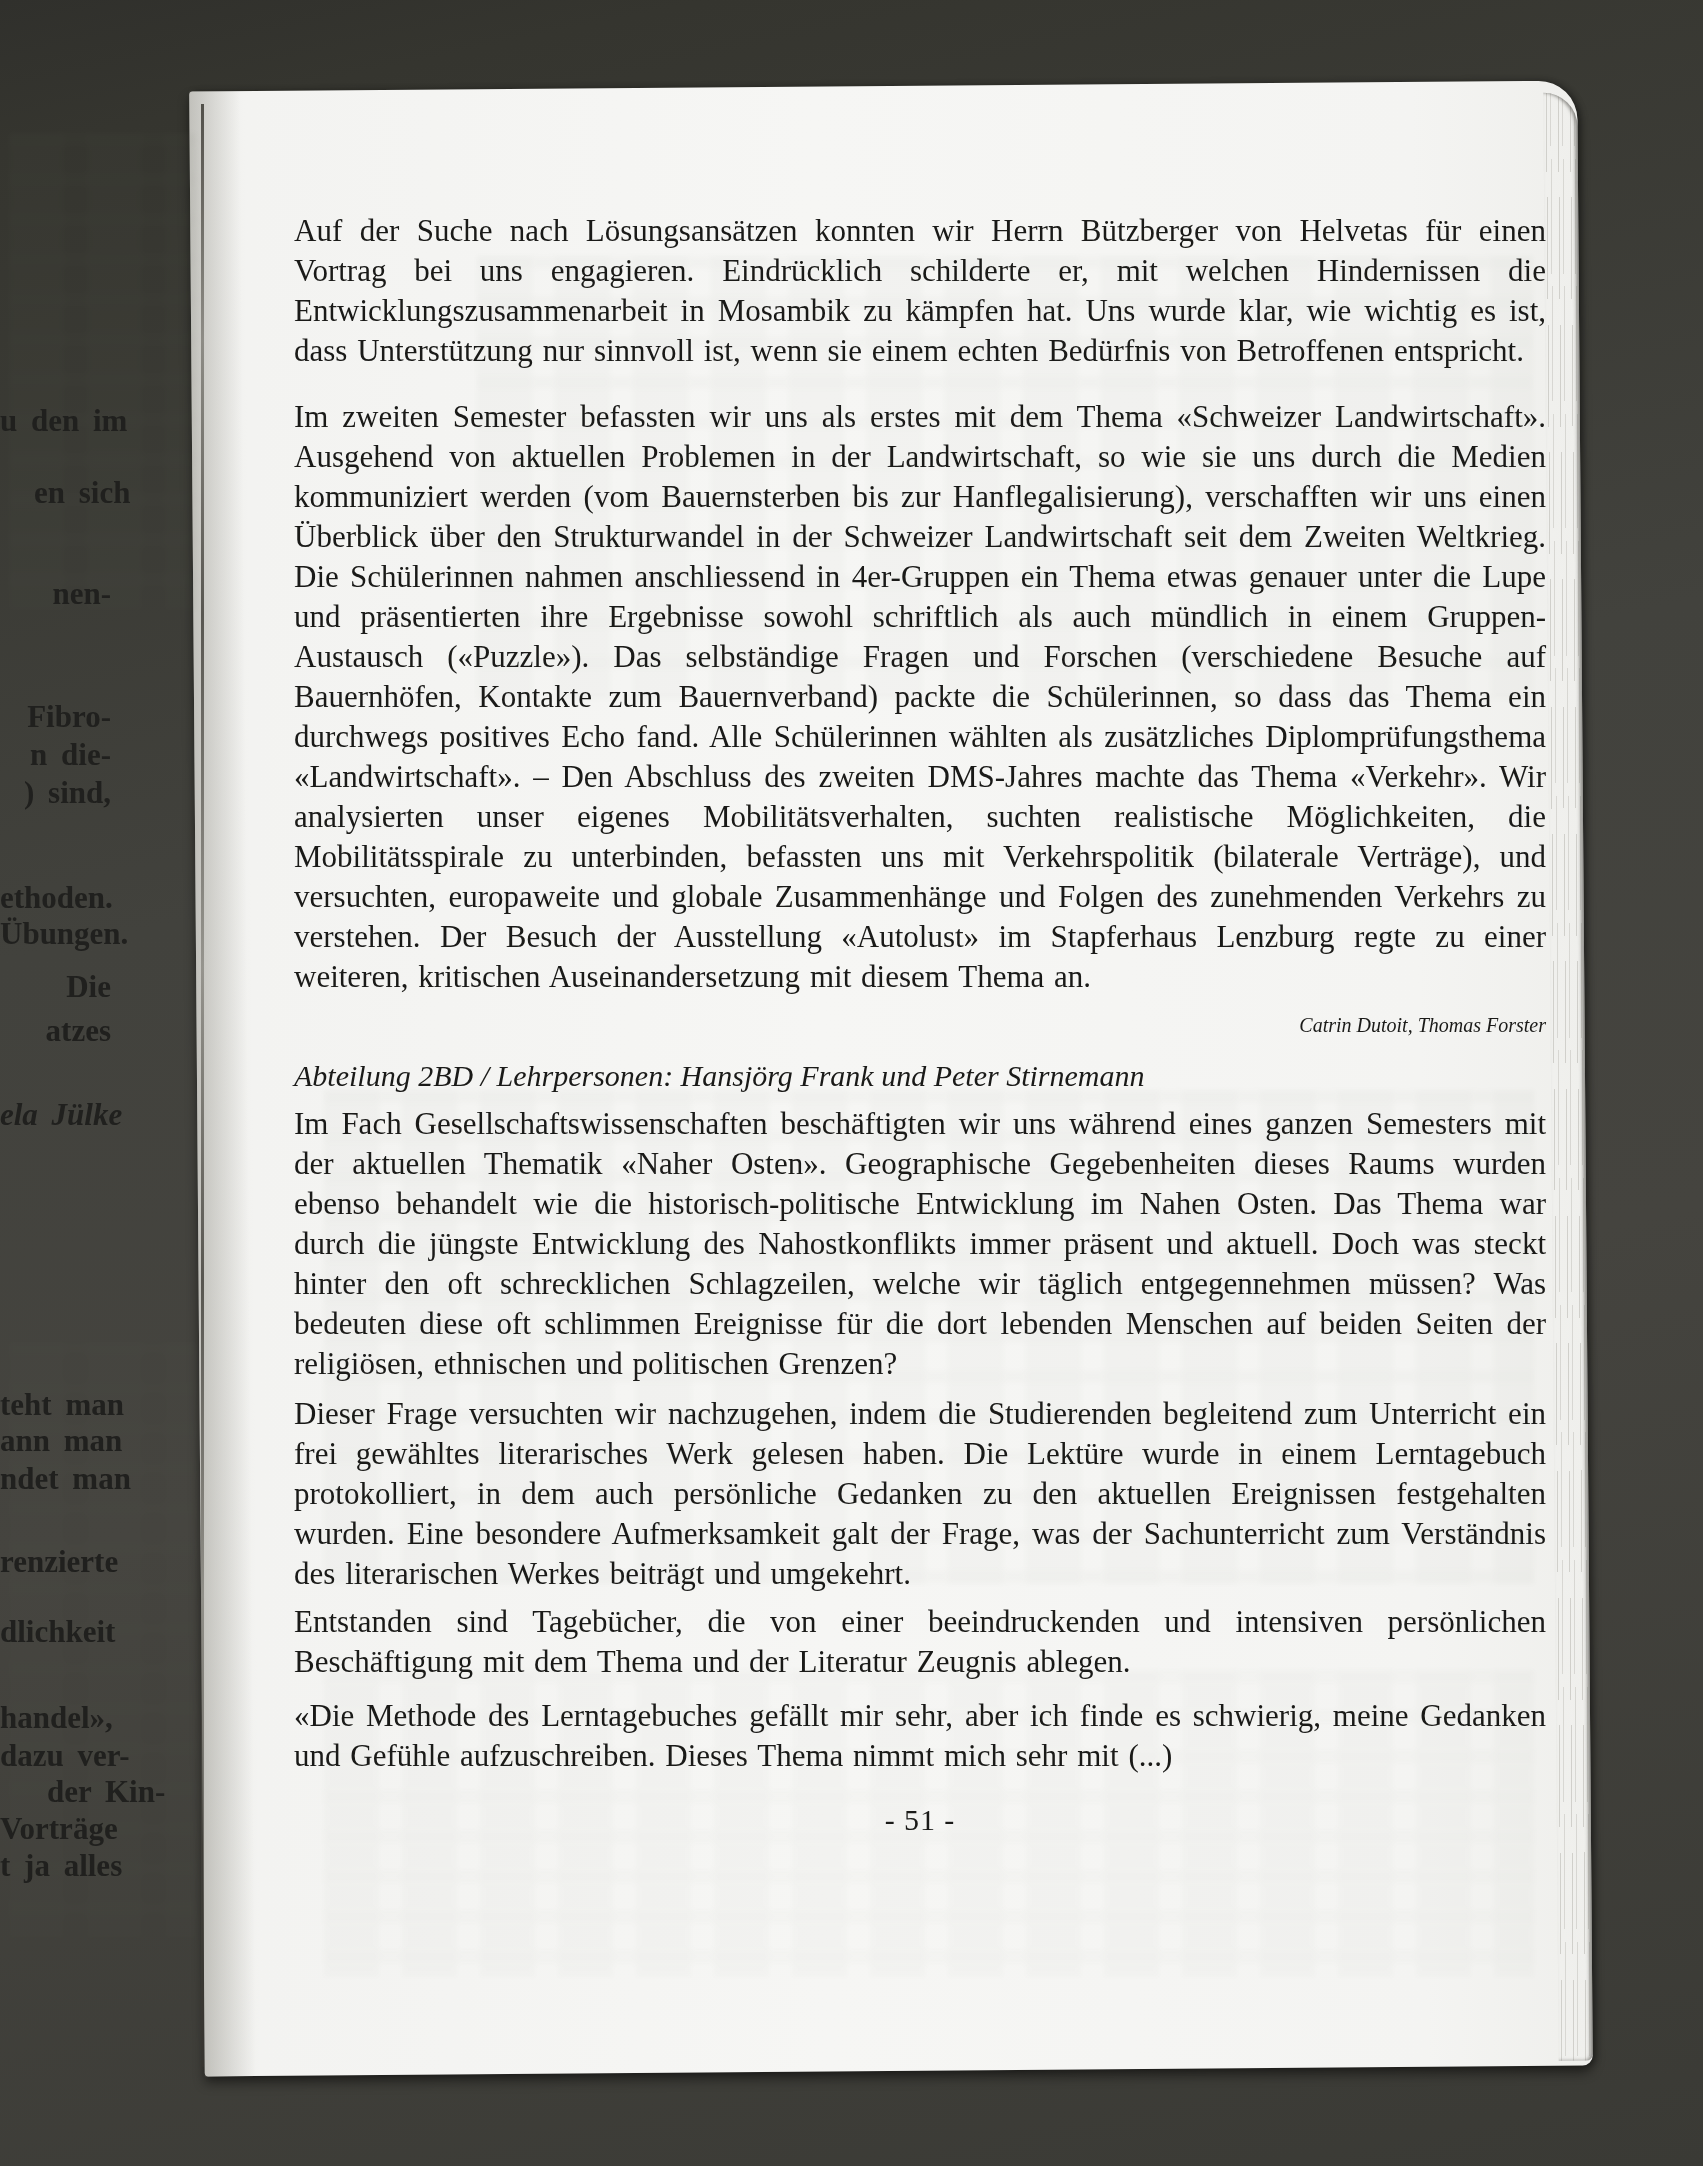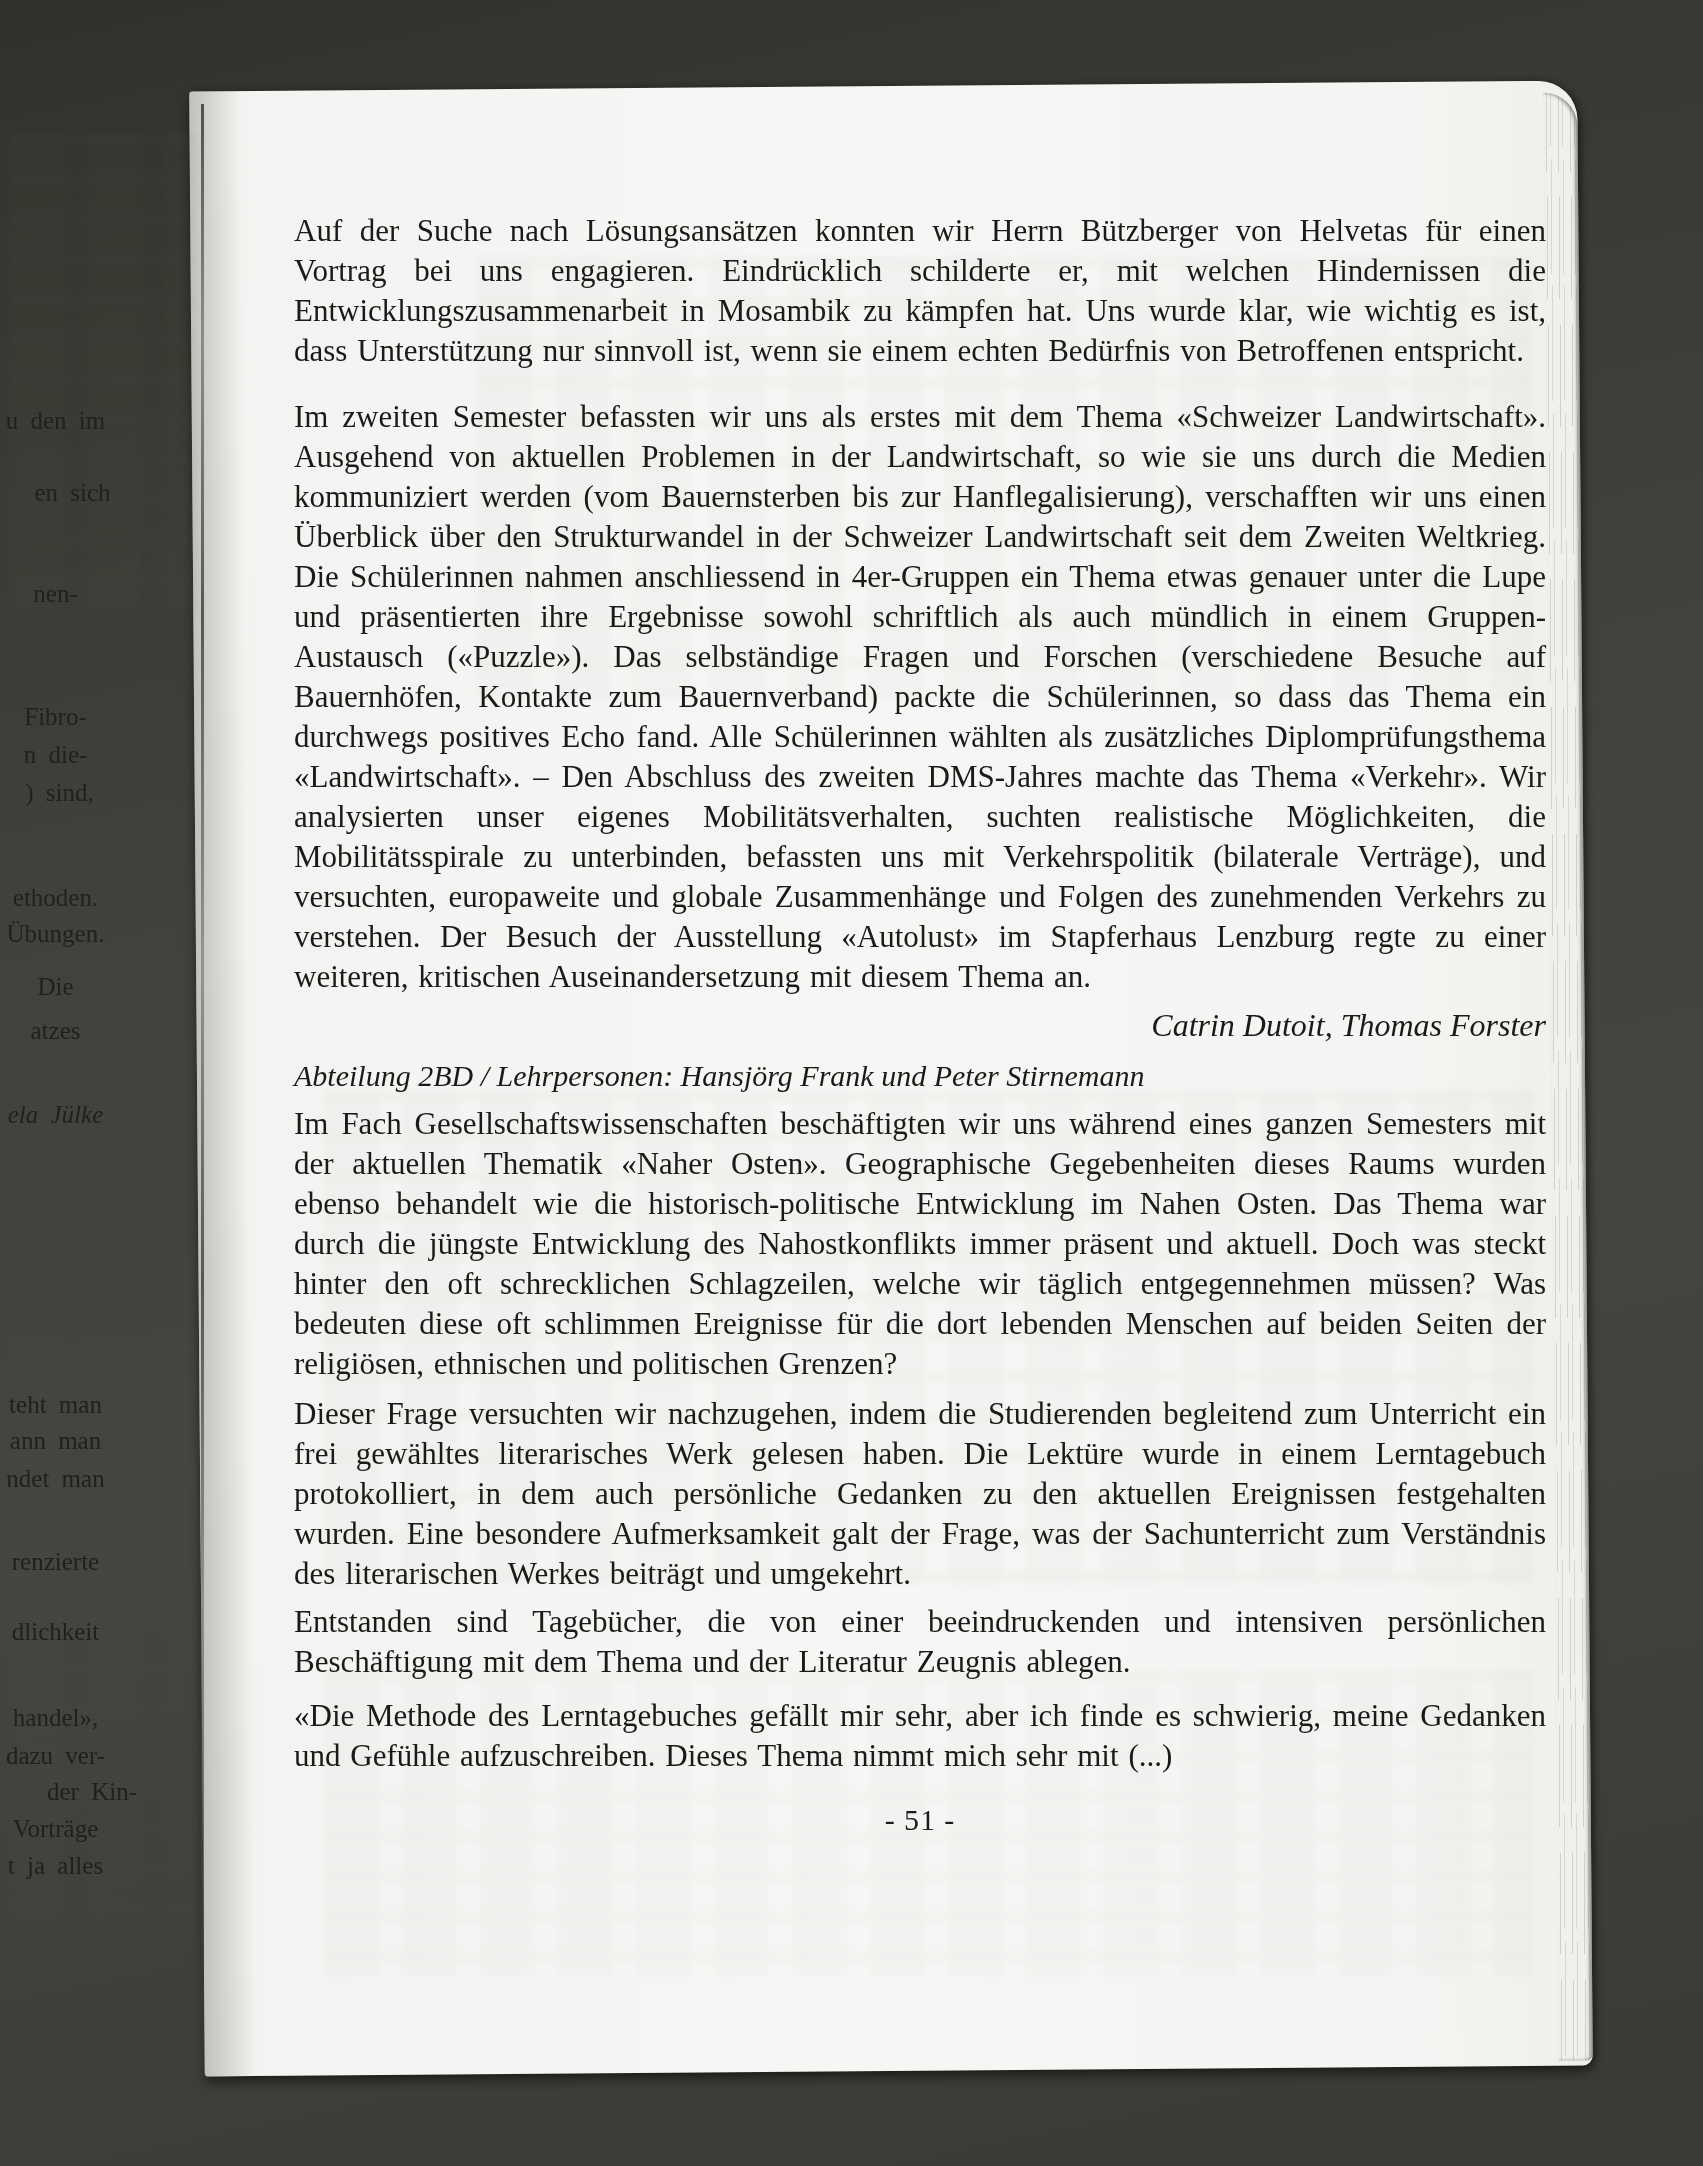--- a/index.html
+++ b/index.html
@@ -18,26 +18,27 @@
   .left-page {
     position: absolute;
     left: 0; top: 107px;
     width: 204px; height: 1956px;
     background: linear-gradient(90deg, #f7f7f5 0%, #f4f4f2 55%, #ececе8 78%, #e2e1dc 90%, #cecdc6 97%, #bdbcb4 100%);
     background: linear-gradient(90deg, #f7f7f5 0%, #f4f4f2 55%, #ececе8 78%, #e2e1dc 90%, #cecdc6 97%, #bdbcb4 100%);
   }
   .adj-frag {
     position: absolute;
     left: 0; width: 111px;
-    text-align: center;
+    text-align: right;
     white-space: nowrap;
-    font-size: 25px;
+    font-size: 31px;
     line-height: 37px;
     color: #20201e;
     word-spacing: 6px;
+    font-weight: bold;
   }
   .adj-frag.italic { font-style: italic; }
 
   
   .gutter-line {
     position: absolute;
     left: 201px; top: 104px;
     width: 2.6px; height: 1963px;
     background: linear-gradient(180deg,
       rgba(60,58,52,.85) 0%, rgba(90,88,80,.55) 12%, rgba(60,58,52,.8) 26%,
@@ -94,21 +95,21 @@
   .text-col p.body {
     margin: 0;
     font-size: 31px;
     line-height: 40px;
     text-align: justify;
     word-spacing: 2.1px;
   }
   .byline {
     margin: 8.5px 0 0 0;
     font-style: italic;
-    font-size: 32px;
+    font-size: 20px;
     line-height: 41px;
     text-align: right;
   }
   .article-title {
     margin: 101px 0 0 0;
     font-size: 36px;
     line-height: 46px;
     font-weight: bold;
     font-style: italic;
     letter-spacing: 0.4px;

